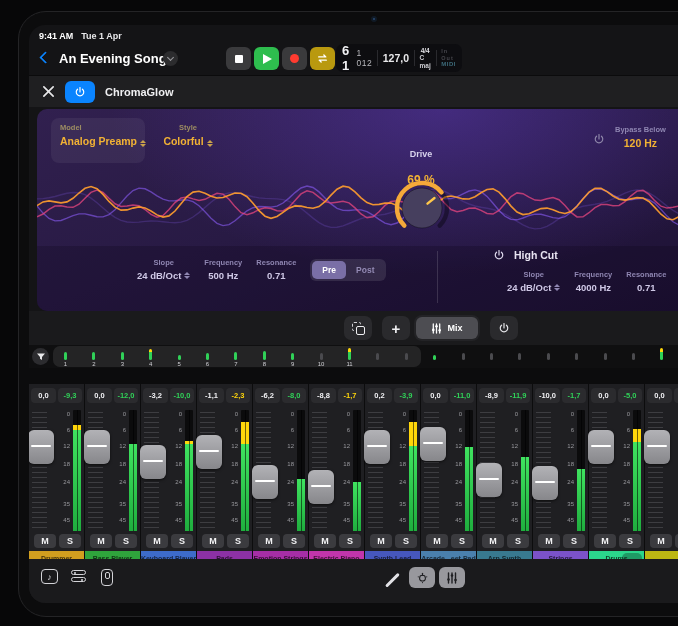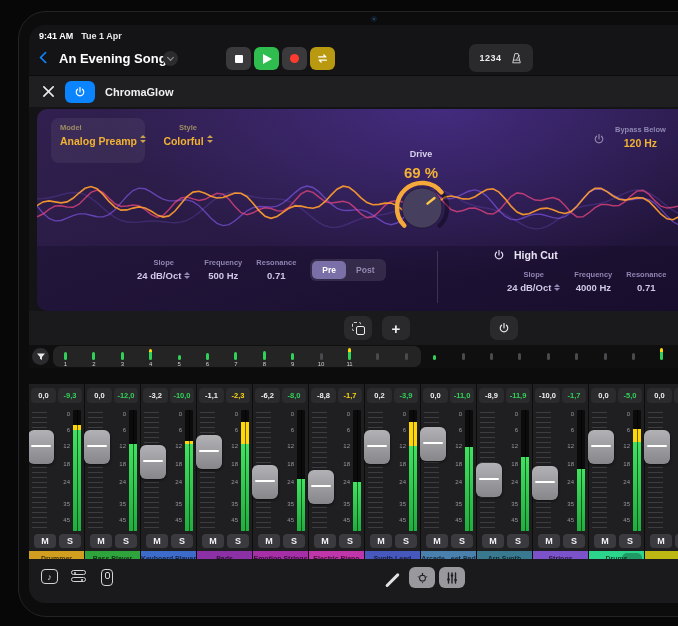--- a/index.html
+++ b/index.html
@@ -50,33 +50,33 @@
 
   
   .panel{position:absolute;left:8px;top:84px;width:652px;height:202px;border-radius:10px;
     background:radial-gradient(ellipse at 62% 0%,rgba(126,80,255,.30),rgba(0,0,0,0) 58%),
                linear-gradient(160deg,#31204f 0%,#281a44 45%,#1d1134 100%);overflow:hidden;}
   .panel .dimband{position:absolute;left:0;top:137px;width:100%;height:65px;background:rgba(10,5,25,.25);}
   .waves{position:absolute;left:0;top:58px;width:660px;height:78px;}
   .modelbox{position:absolute;left:14px;top:9px;width:94px;height:45px;background:rgba(255,255,255,.06);border-radius:8px;padding:5px 0 0 9px;}
   .plabel{font-size:7.5px;color:#9d8d62;font-weight:bold;}
   .plabel.pur{color:#8f86b2;}
-  .pval{font-size:10.5px;color:#f2b234;font-weight:bold;margin-top:3px;white-space:nowrap;display:flex;align-items:flex-start;gap:3px;}
+  .pval{font-size:10.5px;color:#f2b234;font-weight:bold;margin-top:3px;white-space:nowrap;display:flex;align-items:flex-end;gap:3px;}
   .updown{display:inline-flex;flex-direction:column;gap:1.5px;}
   .updown i{display:block;width:0;height:0;border-left:3px solid transparent;border-right:3px solid transparent;}
   .updown .u{border-bottom:3.5px solid #caa24a;}
   .updown .d{border-top:3.5px solid #caa24a;}
   .styleblk{position:absolute;left:116px;top:14px;width:70px;text-align:center;}
   .styleblk .pval{justify-content:center;}
   .bypassblk{position:absolute;left:556px;top:16px;display:flex;align-items:flex-start;gap:10px;}
   .bypassblk .pwricon{color:#8d85a8;margin-top:8px;}
   .blktxt{text-align:center;}
   .driveblk{position:absolute;left:344px;top:40px;width:80px;text-align:center;}
   .drivelbl{font-size:9px;color:#d8d2ec;font-weight:bold;}
-  .driveval{font-size:15px;color:#f2b234;font-weight:bold;margin-top:5px;}
+  .driveval{font-size:12px;color:#f2b234;font-weight:bold;margin-top:14px;}
   .knob{position:absolute;left:354px;top:68px;width:62px;height:62px;}
   .cutgrp{position:absolute;top:140px;width:300px;}
   .cutgrp.low{left:86px;}
   .cutgrp.high{left:456px;}
   .cuthead{display:flex;align-items:center;gap:9px;color:#e6e2f2;}
   .cuthead .pwricon{color:#ddd8ec;}
   .cutttl{font-size:10.5px;font-weight:bold;color:#e8e4f2;}
   .cutparams{display:flex;align-items:center;gap:14px;margin-top:9px;margin-left:14px;}
   .pcol{text-align:center;}
   .pcol .lab{font-size:7.5px;color:#8f86b2;font-weight:bold;text-align:center;}
@@ -173,27 +173,35 @@
         </div>
       <div class="tbtn" style="left:253px">
           <div class="dot"></div>
         </div>
       <div class="tbtn cycle" style="left:281px">
         <svg width="13" height="13" viewBox="0 0 24 24" fill="none" stroke="#fff" stroke-width="2.6" stroke-linecap="round" stroke-linejoin="round">
             <path d="M5 9h13l-3.5-3.5"></path>
             <path d="M19 15H6l3.5 3.5"></path>
           </svg>
       </div>
-      <div class="countbox">
-        <span class="count">1234</span>
-        <svg class="metro" viewBox="0 0 24 24" fill="none" stroke="currentColor" stroke-width="1.8" stroke-linejoin="round">
-            <path d="M9 3h6l4 17H5z"></path>
-            <path d="M5.8 15h12.4"></path>
-            <path d="M12 14 17.5 5.5"></path>
-          </svg>
+      <div class="lcd">
+        <span class="posbig">6 1</span>
+        <span class="possm">1 012</span>
+        <span class="sep"></span>
+        <span class="tempo">127,0</span>
+        <span class="sep"></span>
+        <span class="stack">
+          <span class="sigtop">4/4</span>
+          <span class="sigbot">C maj</span>
+        </span>
+        <span class="sep"></span>
+        <span class="stack">
+          <span class="io">In Out</span>
+          <span class="midi">MIDI</span>
+        </span>
       </div>
     </div>
 
     <div class="phead">
       <svg class="closex" viewBox="0 0 14 14" stroke="currentColor" stroke-width="1.8" stroke-linecap="round">
           <path d="M2 2 12 12M12 2 2 12"></path>
         </svg>
       <div class="pwrbtn">
         <svg class="pwricon" viewBox="0 0 24 24">
             <path d="M12 3v9" stroke="currentColor" stroke-width="2.4" stroke-linecap="round" fill="none"></path>
@@ -318,20 +326,31 @@
     <div class="mixbar">
       <div class="mbtn" style="left:315px;width:28px">
         <div class="copyic">
             <div class="b1"></div>
             <div class="b2"></div>
           </div>
       </div>
       <div class="mbtn" style="left:353px;width:28px">
           <span class="plus">+</span>
         </div>
+      <div class="mixseg">
+        <div class="mixsel">
+          <svg class="slid" viewBox="0 0 12 12" stroke="#fff" stroke-width="1.4" stroke-linecap="round">
+              <path d="M2.5 1v10M6 1v10M9.5 1v10"></path>
+              <circle cx="2.5" cy="7.5" r="1.4" fill="#fff" stroke="none"></circle>
+              <circle cx="6" cy="3.5" r="1.4" fill="#fff" stroke="none"></circle>
+              <circle cx="9.5" cy="8" r="1.4" fill="#fff" stroke="none"></circle>
+            </svg>
+          <span>Mix</span>
+        </div>
+      </div>
       <div class="mbtn" style="left:461px;width:28px">
         <svg class="pwricon" viewBox="0 0 24 24">
             <path d="M12 3v9" stroke="currentColor" stroke-width="2.4" stroke-linecap="round" fill="none"></path>
             <path d="M7.2 6.4a7.5 7.5 0 1 0 9.6 0" stroke="currentColor" stroke-width="2.4" stroke-linecap="round" fill="none"></path>
           </svg>
       </div>
     </div>
 
     <div class="nav" id="navstrip">
       <div class="navwin"></div>

